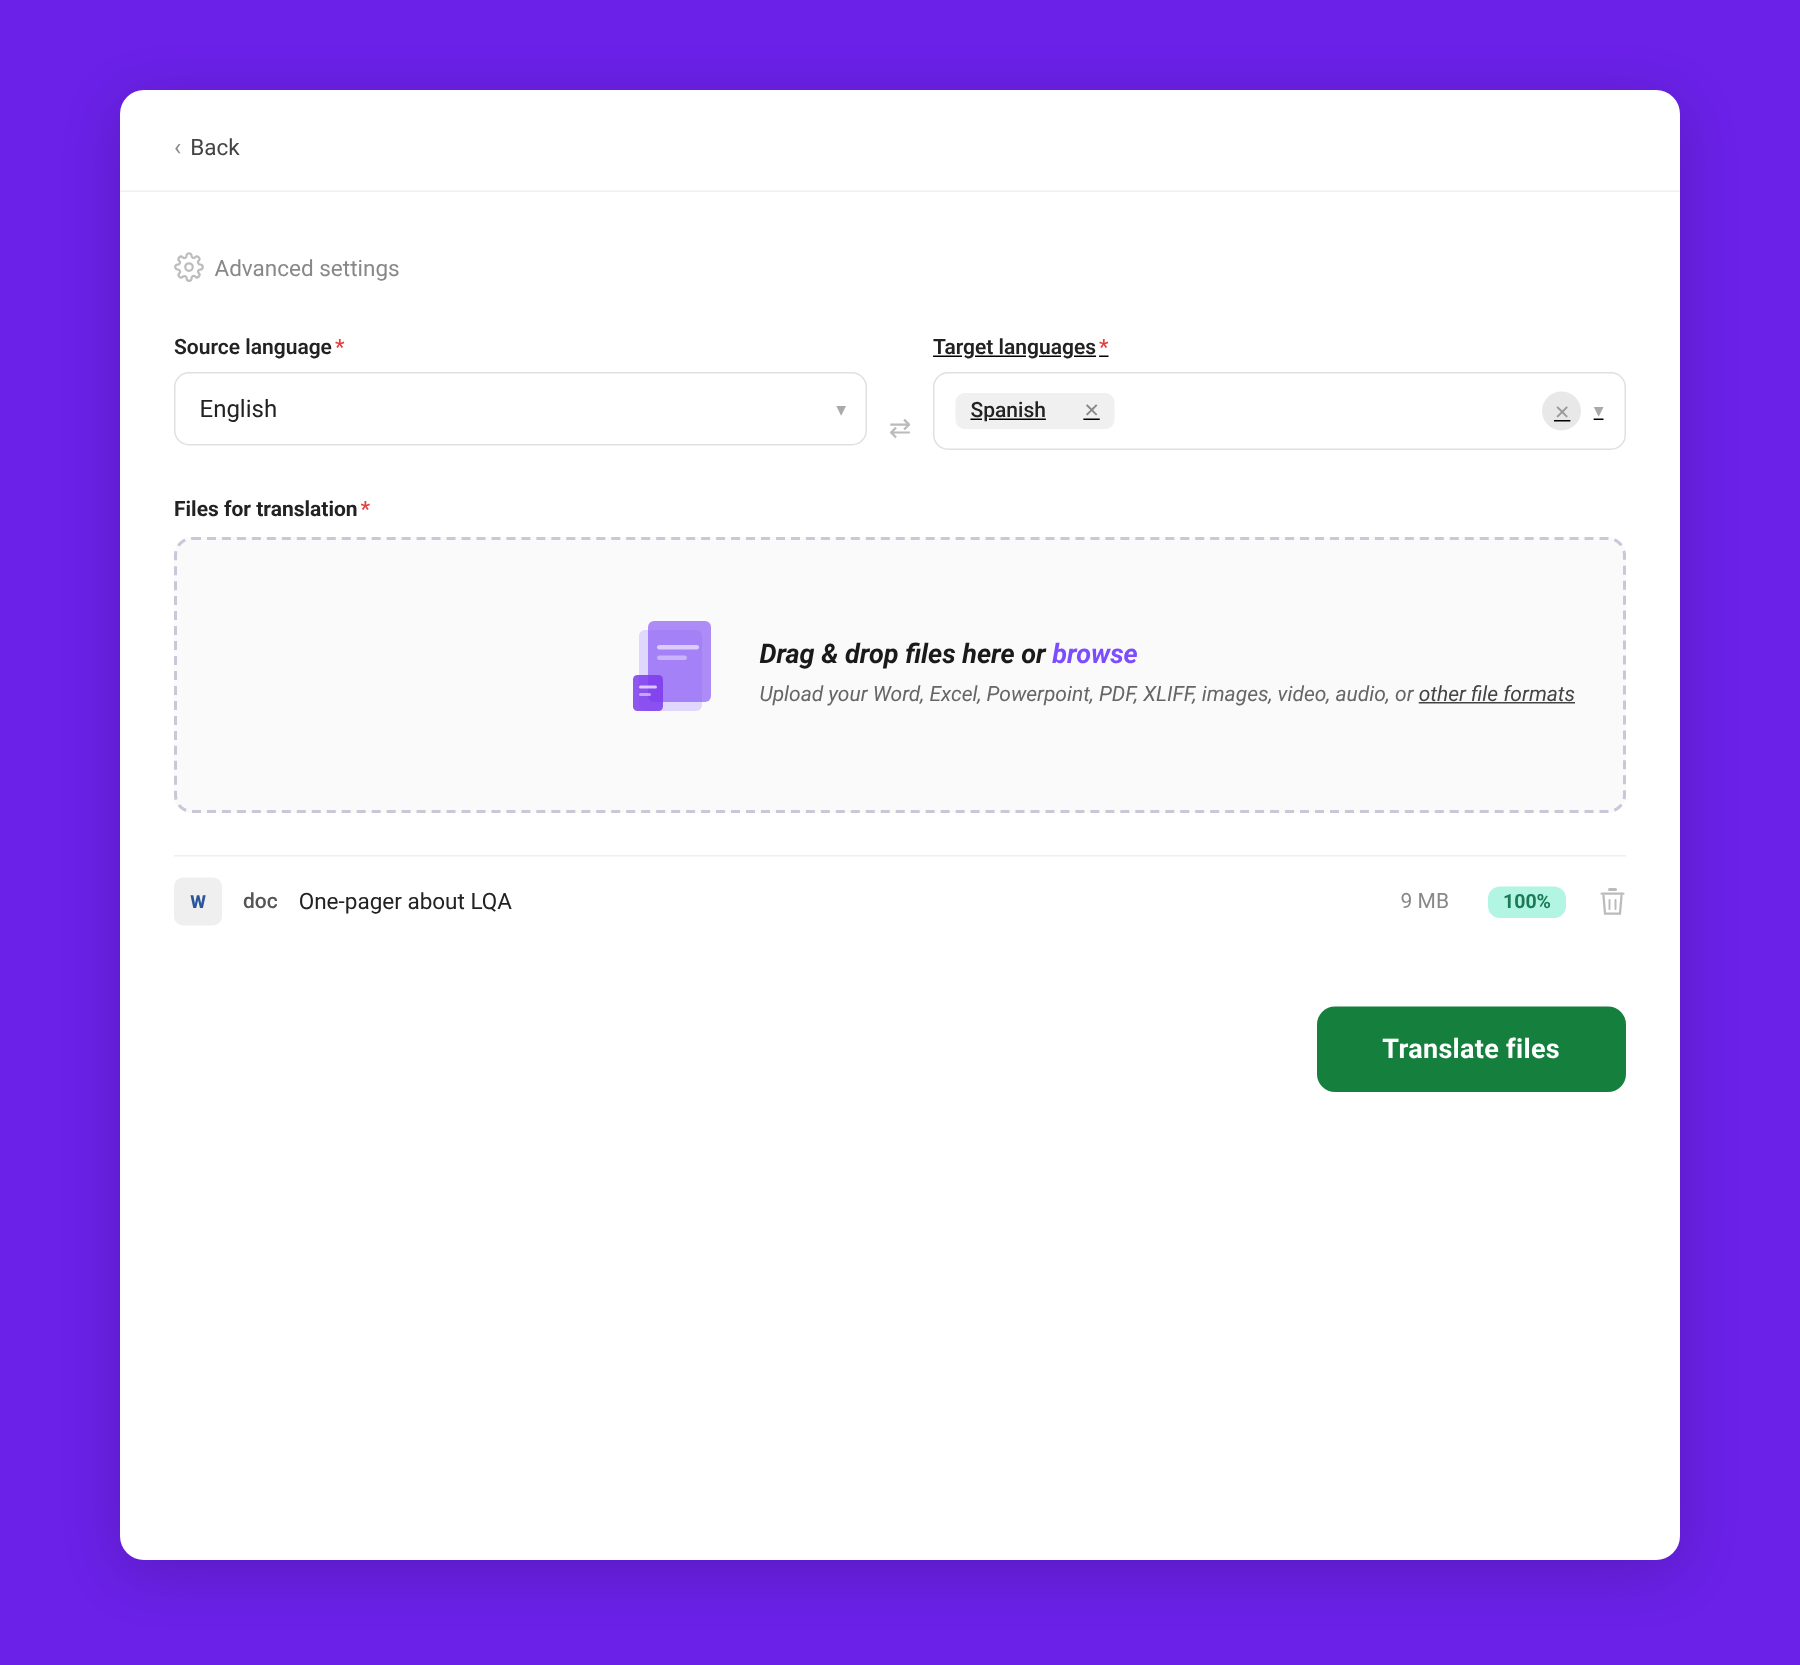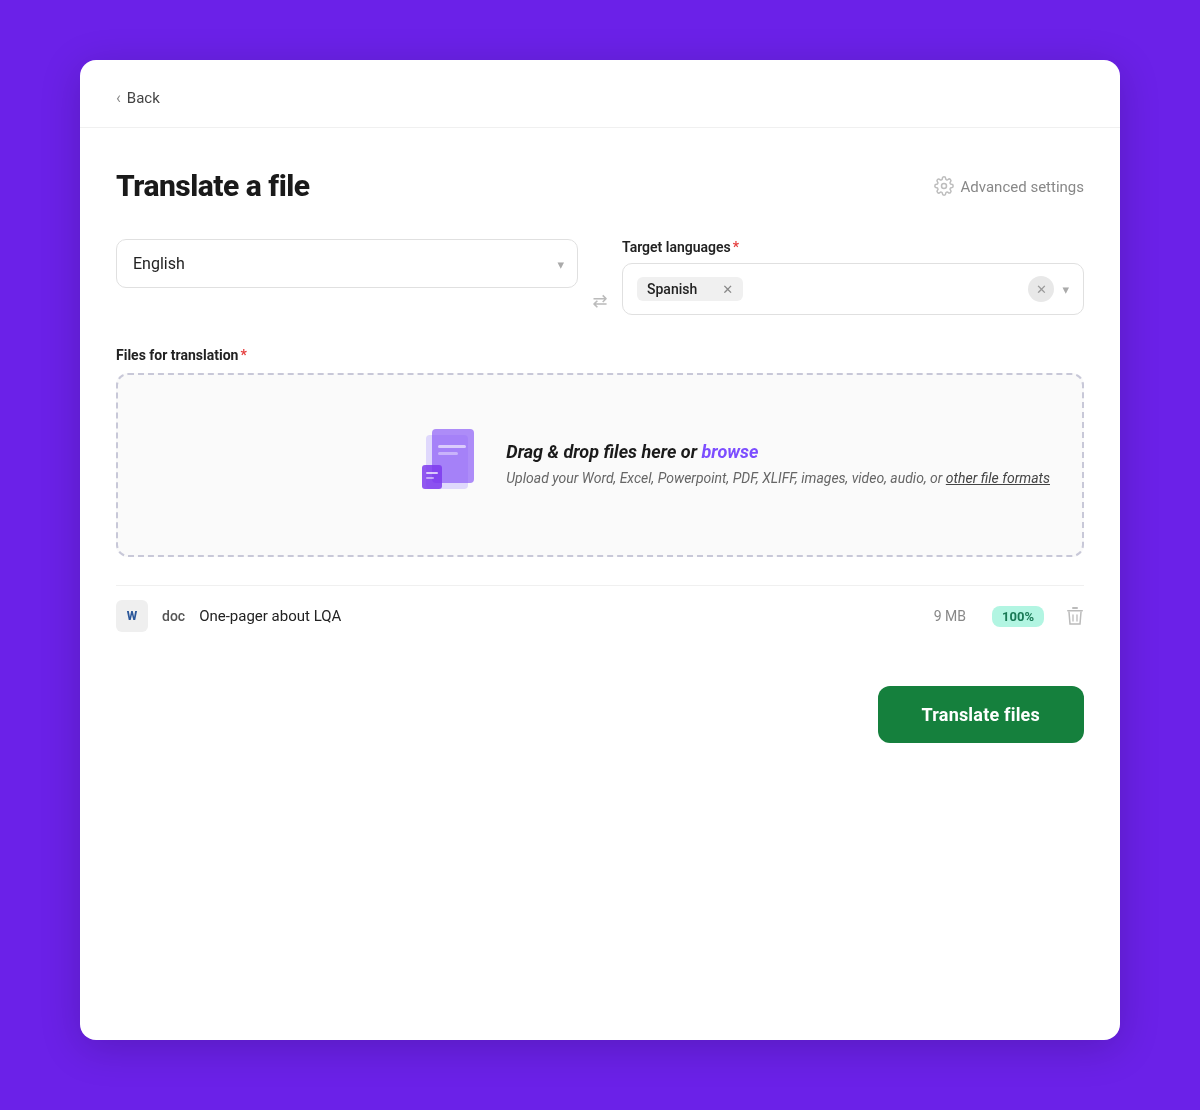--- a/index.html
+++ b/index.html
@@ -124,20 +124,21 @@
       padding-bottom: 4px;
       flex-shrink: 0;
     }
     .swap-icon {
       color: #bbb;
       font-size: 18px;
       cursor: pointer;
     }
     .target-col {
       flex: 1;
+      text-decoration: underline;
     }
     .target-lang-box {
       border: 1.5px solid #e0e0e0;
       border-radius: 10px;
       padding: 10px 14px;
       display: flex;
       align-items: center;
       gap: 8px;
       min-height: 52px;
       background: #fff;
@@ -317,33 +318,35 @@
   <div class="top-nav">
     <button class="back-btn">
       <span class="back-chevron">‹</span>
       <span>Back</span>
     </button>
   </div>
 
   <div class="main-content">
 
     <div class="page-header">
-      <h1 class="page-title">Translate a file</h1>
       <button class="advanced-settings-btn">
         <svg class="gear-icon-svg" viewBox="0 0 24 24" fill="none" stroke="#888" stroke-width="1.8">
           <circle cx="12" cy="12" r="3"></circle>
           <path d="M19.4 15a1.65 1.65 0 0 0 .33 1.82l.06.06a2 2 0 0 1-2.83 2.83l-.06-.06a1.65 1.65 0 0 0-1.82-.33 1.65 1.65 0 0 0-1 1.51V21a2 2 0 0 1-4 0v-.09A1.65 1.65 0 0 0 9 19.4a1.65 1.65 0 0 0-1.82.33l-.06.06a2 2 0 0 1-2.83-2.83l.06-.06A1.65 1.65 0 0 0 4.68 15a1.65 1.65 0 0 0-1.51-1H3a2 2 0 0 1 0-4h.09A1.65 1.65 0 0 0 4.6 9a1.65 1.65 0 0 0-.33-1.82l-.06-.06a2 2 0 0 1 2.83-2.83l.06.06A1.65 1.65 0 0 0 9 4.68a1.65 1.65 0 0 0 1-1.51V3a2 2 0 0 1 4 0v.09a1.65 1.65 0 0 0 1 1.51 1.65 1.65 0 0 0 1.82-.33l.06-.06a2 2 0 0 1 2.83 2.83l-.06.06A1.65 1.65 0 0 0 19.4 9a1.65 1.65 0 0 0 1.51 1H21a2 2 0 0 1 0 4h-.09a1.65 1.65 0 0 0-1.51 1z"></path>
         </svg>
         <span>Advanced settings</span>
       </button>
     </div>
 
     <div class="language-row">
 
       <div class="lang-col">
+        <div class="lang-col-label">
+          <span>Source language</span><span class="required-star">*</span>
+        </div>
         <div class="select-wrapper">
           <select>
             <option>English</option>
             <option>French</option>
             <option>German</option>
             <option>Spanish</option>
             <option>Chinese</option>
             <option>Japanese</option>
           </select>
           <span class="select-chevron">▾</span>

